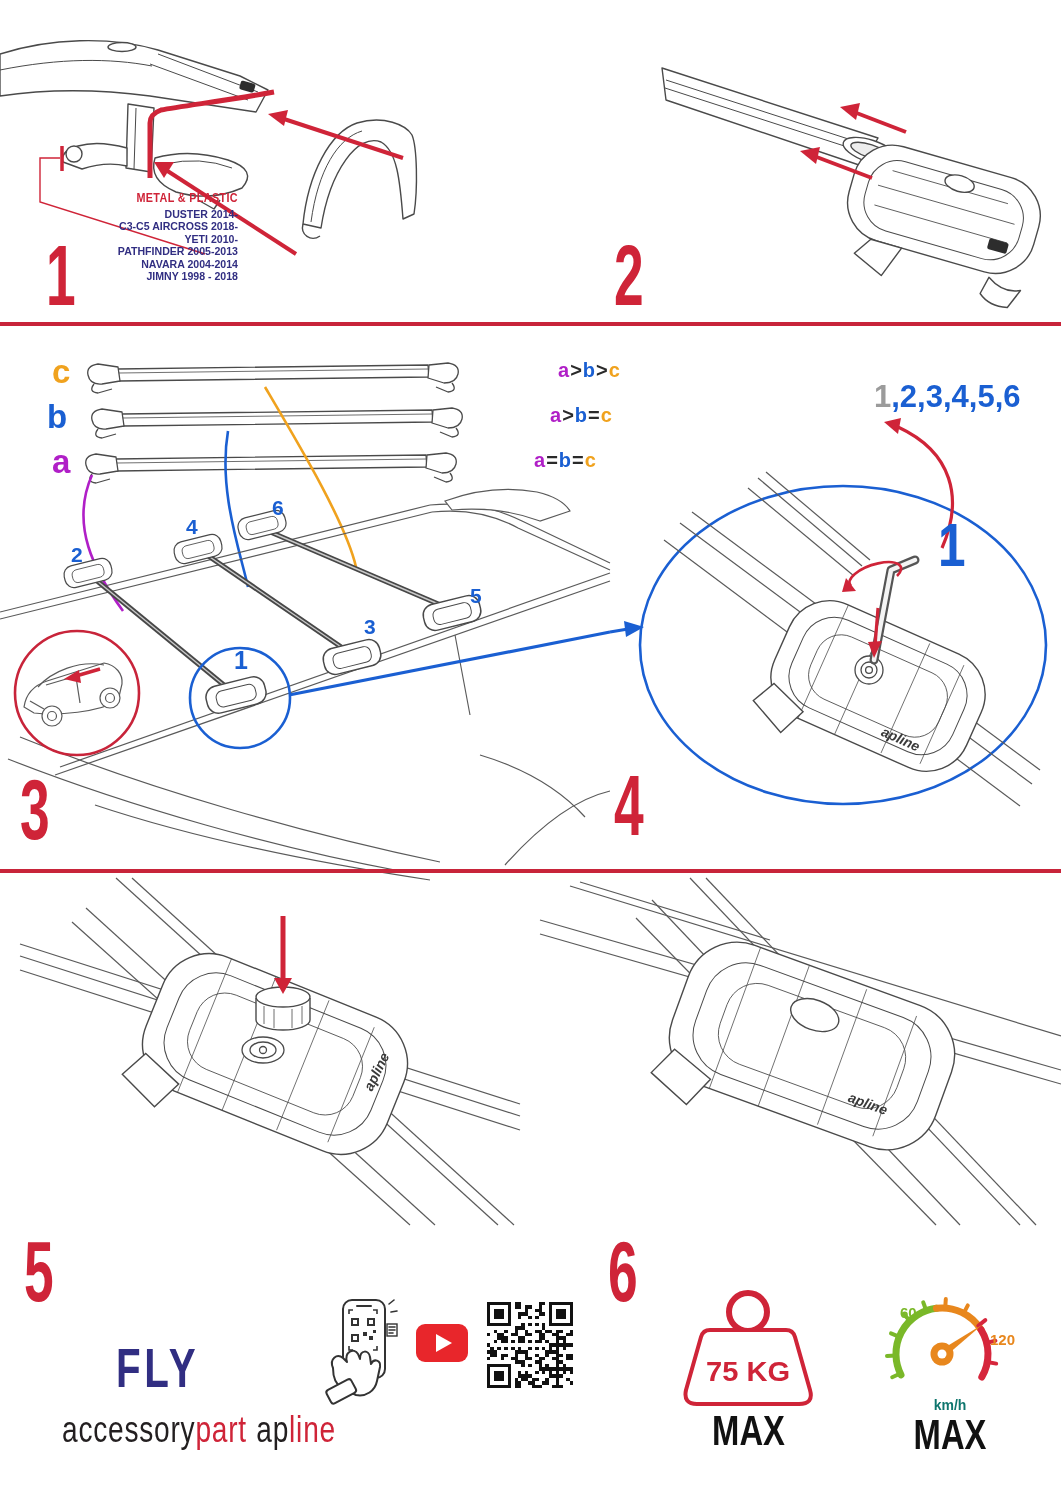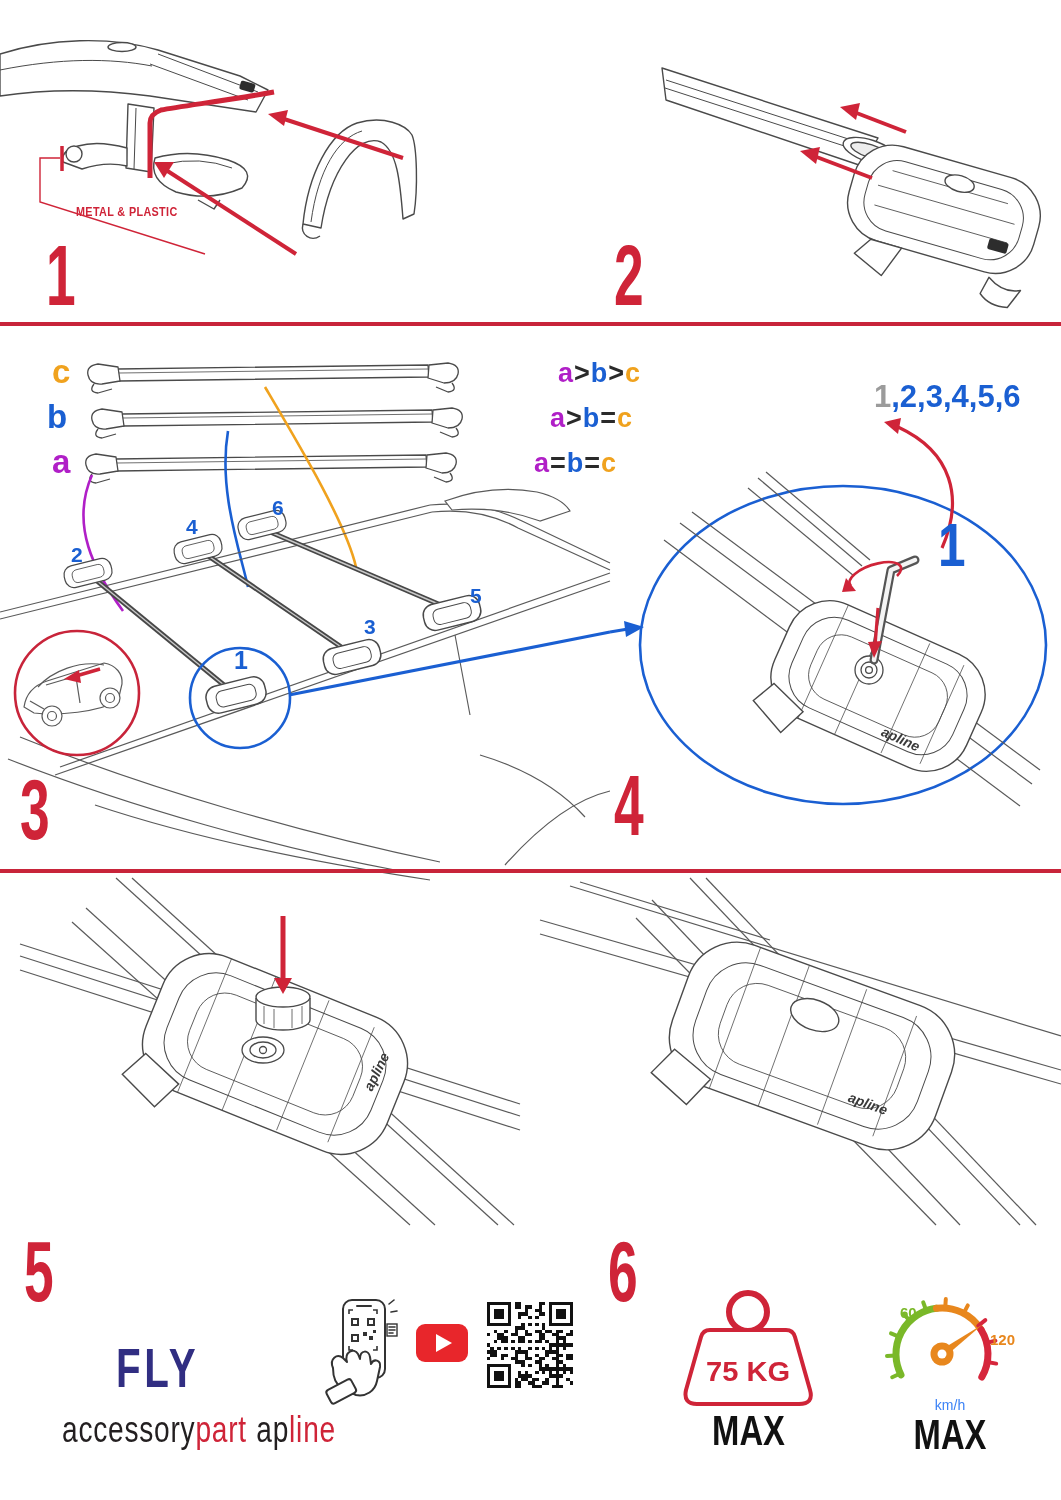--- a/index.html
+++ b/index.html
@@ -4,40 +4,40 @@
 <style>
   html,body{margin:0;padding:0;background:#fff;}
   *{box-sizing:border-box;font-family:"Liberation Sans","DejaVu Sans",sans-serif;}
   .sheet{position:relative;width:1061px;height:1500px;background:#fff;overflow:hidden;}
   .abs{position:absolute;}
   svg{display:block;overflow:visible;}
   .divider{position:absolute;left:0;width:1061px;height:4px;background:#c8243a;}
   .stepnum{position:absolute;color:#cf2438;font-weight:bold;font-size:86px;line-height:1;
            transform:scaleX(.62);transform-origin:0 0;letter-spacing:-2px;}
   .barlabel{position:absolute;font-weight:bold;font-size:33px;line-height:1;}
-  .cmprow{position:absolute;font-weight:bold;font-size:27px;line-height:1;letter-spacing:1px;}
+  .cmprow{position:absolute;font-weight:bold;font-size:20px;line-height:1;letter-spacing:1px;}
   .roofnum{position:absolute;color:#1a5fd2;font-weight:bold;font-size:21px;line-height:1;}
   .seq{position:absolute;font-weight:bold;font-size:31px;line-height:1;letter-spacing:0;}
   .seq .first{color:#9b9b9b;} .seq .rest{color:#1a5fd2;}
   .bigone{position:absolute;color:#1a5fd2;font-weight:bold;font-size:62px;line-height:1;
           transform:scaleX(.8);transform-origin:0 0;}
-  .models-box{position:absolute;left:58px;top:205px;width:180px;}
+  .models-box{position:absolute;left:58px;top:191px;width:180px;text-align:right;}
   .material{color:#cf2438;font-weight:bold;font-size:12px;letter-spacing:.4px;margin-bottom:3px;
             transform:scaleX(.9);transform-origin:100% 50%;}
   .model-line{color:#312e82;font-weight:bold;font-size:11.5px;line-height:12.4px;
               transform:scaleX(.92);transform-origin:100% 50%;white-space:nowrap;}
   .fly{position:absolute;left:116px;top:1340px;color:#312e82;font-weight:bold;font-size:56px;
        line-height:1;letter-spacing:5px;transform:scaleX(.72);transform-origin:0 0;}
   .brand{position:absolute;left:62px;top:1412px;font-size:36px;line-height:1;font-weight:normal;
          transform:scaleX(.78);transform-origin:0 0;white-space:nowrap;letter-spacing:1px;}
   .brand .bk{color:#231f20;} .brand .rd{color:#cf2438;}
   .brand .gap{margin-left:12px;}
   .maxlabel{position:absolute;color:#111;font-weight:bold;font-size:42px;line-height:1;
             text-align:center;transform:scaleX(.78);transform-origin:50% 0;}
-  .kmh{position:absolute;color:#3b82f6;font-weight:normal;font-size:14px;line-height:1;text-align:center;}
+  .kmh{position:absolute;color:#0f766e;font-weight:bold;font-size:14px;line-height:1;text-align:center;}
 </style>
 </head>
 <body>
 
 <div class="sheet">
 
   <svg class="abs" style="left:0;top:30px" width="470" height="290" viewBox="0 0 470 290">
     <g fill="#fff" stroke="#4a4a4a" stroke-width="1.4" stroke-linejoin="round">
 
       <path d="M0,24 C50,8 110,6 158,20 L240,46 L268,60 L256,82 L150,66 C90,58 40,60 0,66 Z"></path>
@@ -78,20 +78,28 @@
     </g>
 
     <g stroke="#cf2438" fill="none">
       <line x1="62" y1="116" x2="62" y2="141" stroke-width="3.5"></line>
       <path d="M60,128 L40,128 L40,172 L205,224" stroke-width="1.4"></path>
     </g>
   </svg>
 
   <div class="models-box">
     <div class="material">METAL &amp; PLASTIC</div>
+    <div>
+        <div class="model-line">DUSTER 2014-</div>
+        <div class="model-line">C3-C5 AIRCROSS 2018-</div>
+        <div class="model-line">YETI 2010-</div>
+        <div class="model-line">PATHFINDER 2005-2013</div>
+        <div class="model-line">NAVARA 2004-2014</div>
+        <div class="model-line">JIMNY 1998 - 2018</div>
+      </div>
   </div>
 
   <div class="stepnum" style="left:46px;top:232px">1</div>
 
   <svg class="abs" style="left:600px;top:40px" width="461" height="280" viewBox="0 0 461 280">
     <g fill="#fff" stroke="#4a4a4a" stroke-width="1.4" stroke-linejoin="round">
 
       <path d="M62,28 L278,98 L262,126 L66,60 Z"></path>
       <path d="M66,40 L270,106" fill="none" stroke-width="1"></path>
       <path d="M65,48 L266,113" fill="none" stroke-width="1"></path>

